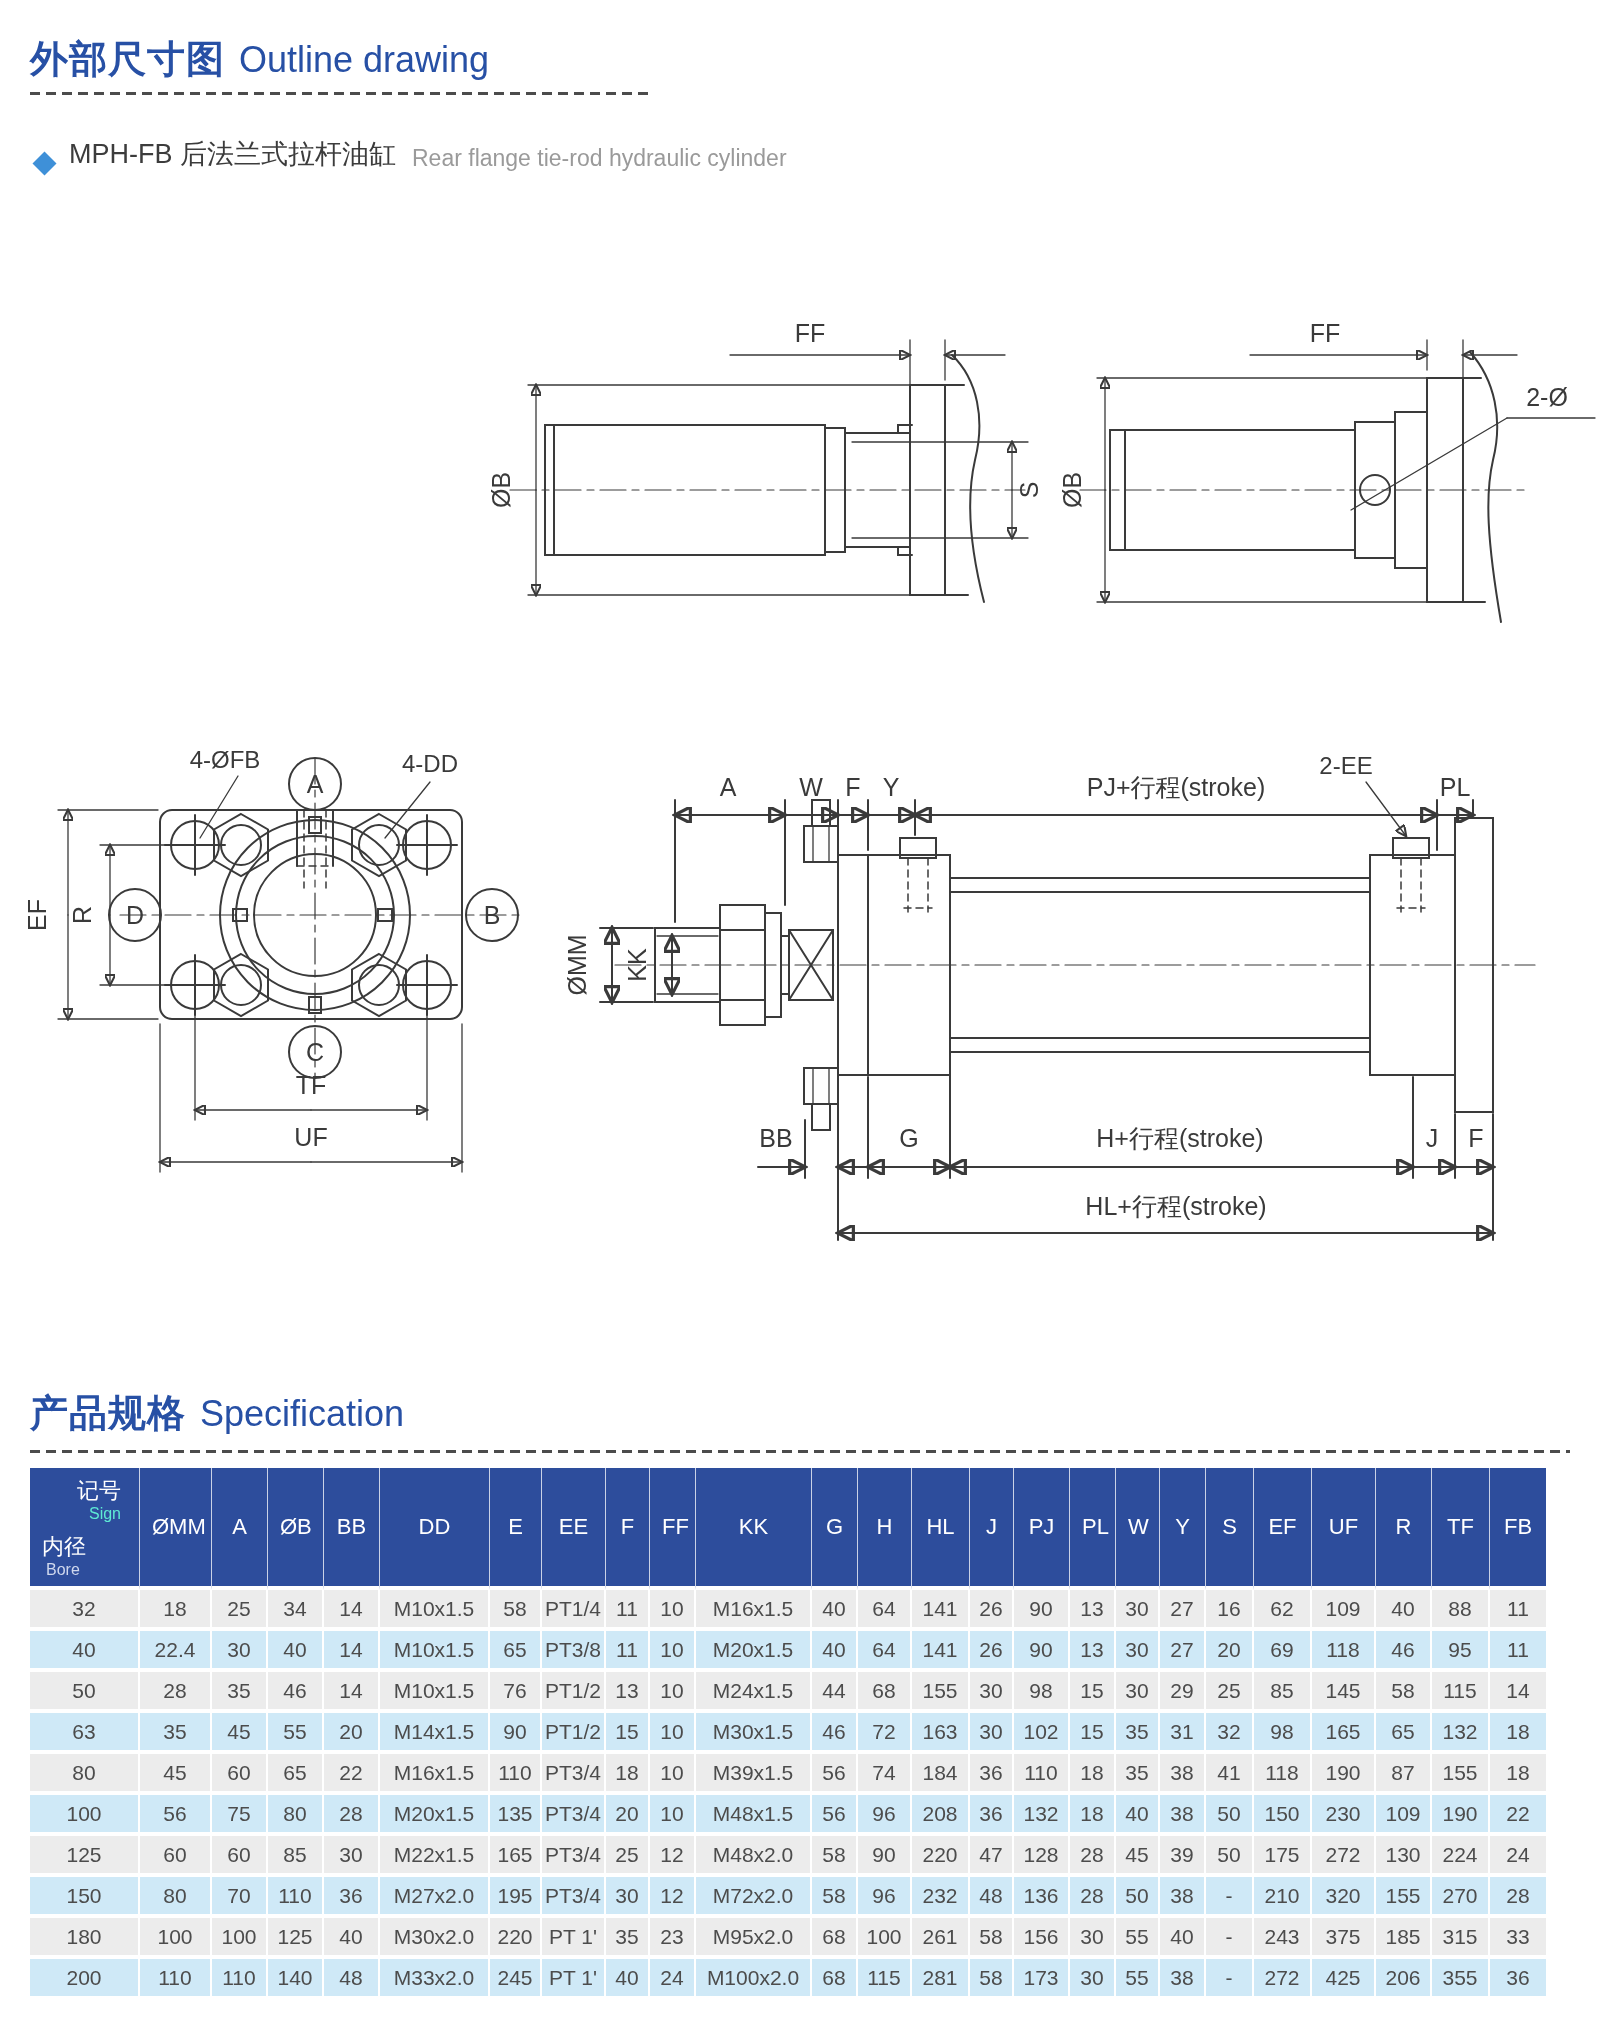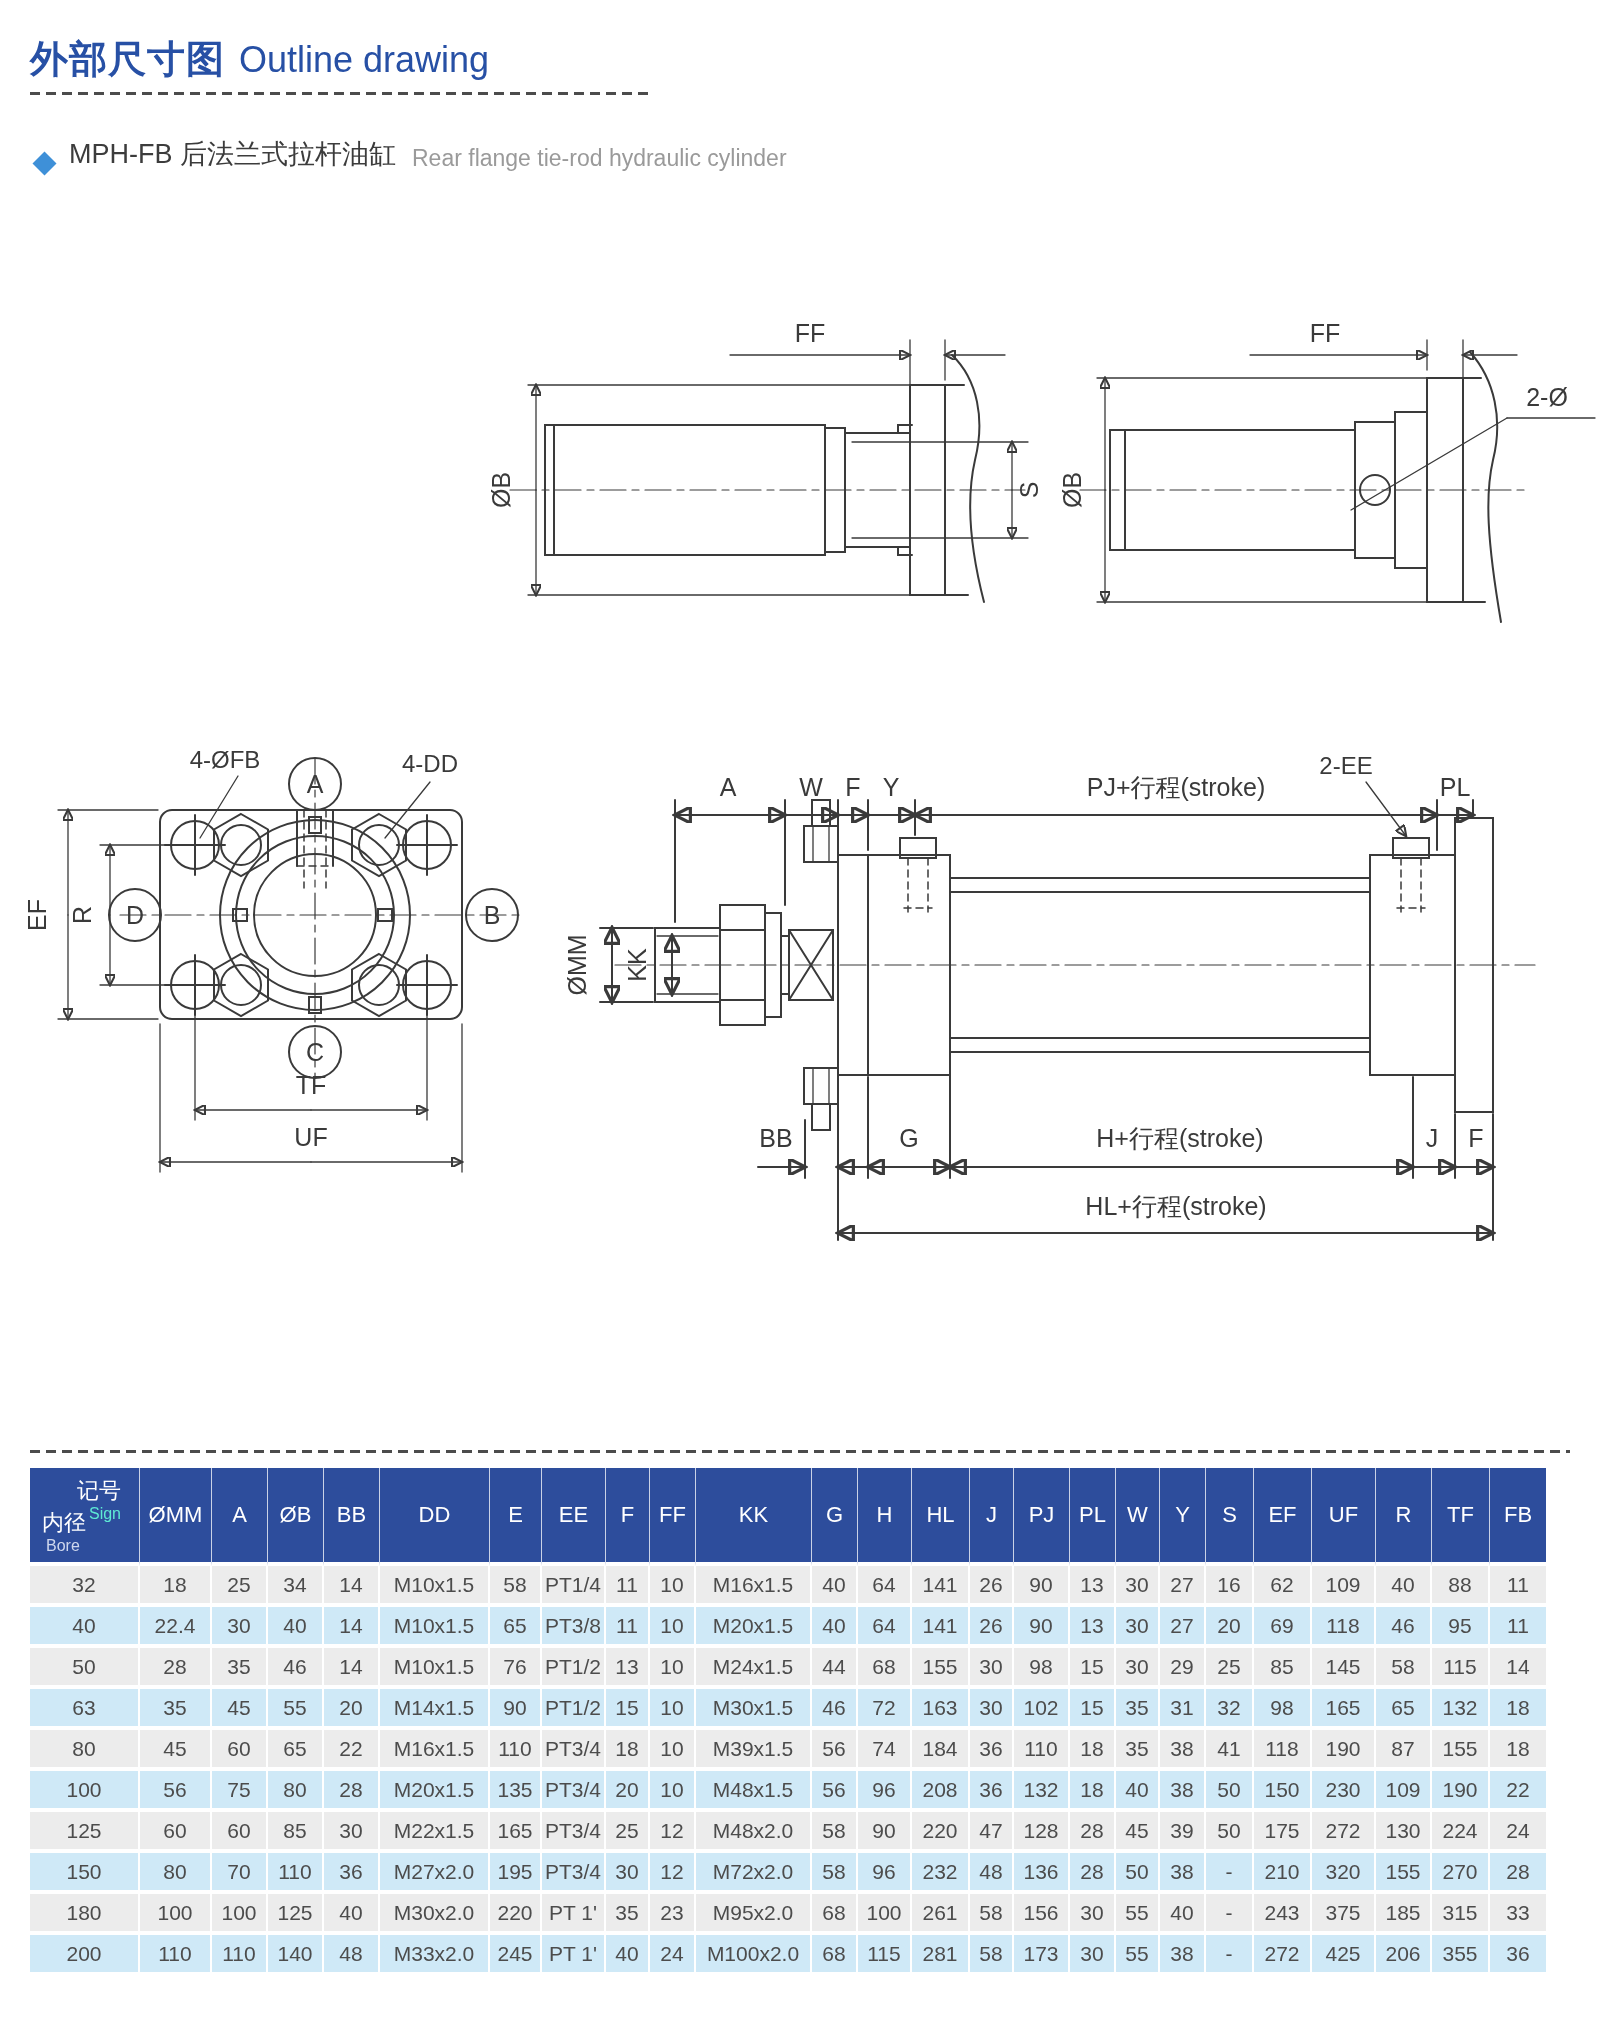--- a/index.html
+++ b/index.html
@@ -21,21 +21,21 @@
       stroke:#3a3a3a;fill:none;stroke-width:2px;stroke-linecap:round;}
   svg.draw .thin{stroke-width:1.3px;}
   svg.draw .dsh{stroke-dasharray:7 5;stroke-width:1.5px;}
   svg.draw .cl{stroke-dasharray:26 6 7 6;stroke-width:1.2px;}
   svg.draw text{fill:#3a3a3a;stroke:none;font-size:25px;font-family:"Liberation Sans","DejaVu Sans",sans-serif;}
   
   .spec-table{position:absolute;left:30px;top:1468px;width:1516px;border-collapse:separate;
       border-spacing:0;table-layout:fixed;}
   .spec-table th{background:#2d4d9c;color:#fff;font-weight:400;font-size:22px;height:94px;
       border-right:1px solid rgba(255,255,255,.75);border-bottom:4px solid #fff;
-      text-align:center;vertical-align:middle;padding:0;}
+      text-align:center;vertical-align:middle;padding:12px;}
   .spec-table th:last-child{border-right:none;}
   .spec-table td{font-size:21px;color:#4c4c4c;text-align:center;vertical-align:middle;height:37px;
       border-right:2px solid #fff;border-bottom:4px solid #fff;padding:0;}
   .spec-table td:last-child{border-right:none;}
   .spec-table tr.gray td{background:#ececec;}
   .spec-table tr.blue td{background:#cfe9f7;}
   .corner{position:relative;
       background-image:linear-gradient(to top right,
         transparent calc(50% - 1.5px),rgba(255,255,255,.9) calc(50% - 1.5px),
         rgba(255,255,255,.9) calc(50% + 1.5px),transparent calc(50% + 1.5px));}
@@ -304,20 +304,24 @@
       <line x1="278" y1="533" x2="933" y2="533" marker-start="url(#ar)" marker-end="url(#ar)"></line>
     </g>
     <text x="216" y="447" text-anchor="middle">BB</text>
     <text x="349" y="447" text-anchor="middle">G</text>
     <text x="620" y="447" text-anchor="middle">H+行程(stroke)</text>
     <text x="872" y="447" text-anchor="middle">J</text>
     <text x="916" y="447" text-anchor="middle">F</text>
     <text x="616" y="515" text-anchor="middle">HL+行程(stroke)</text>
   </svg>
 
+  <div class="sec-head" style="top:1388px;">
+    <span class="zh">产品规格</span>
+    <span class="en">Specification</span>
+  </div>
   <div class="dash" style="left:30px;top:1450px;width:1540px;"></div>
 
   <table class="spec-table">
     <colgroup id="spec-cols">
         <col style="width: 110px;">
         <col style="width: 72px;">
         <col style="width: 56px;">
         <col style="width: 56px;">
         <col style="width: 56px;">
         <col style="width: 110px;">

